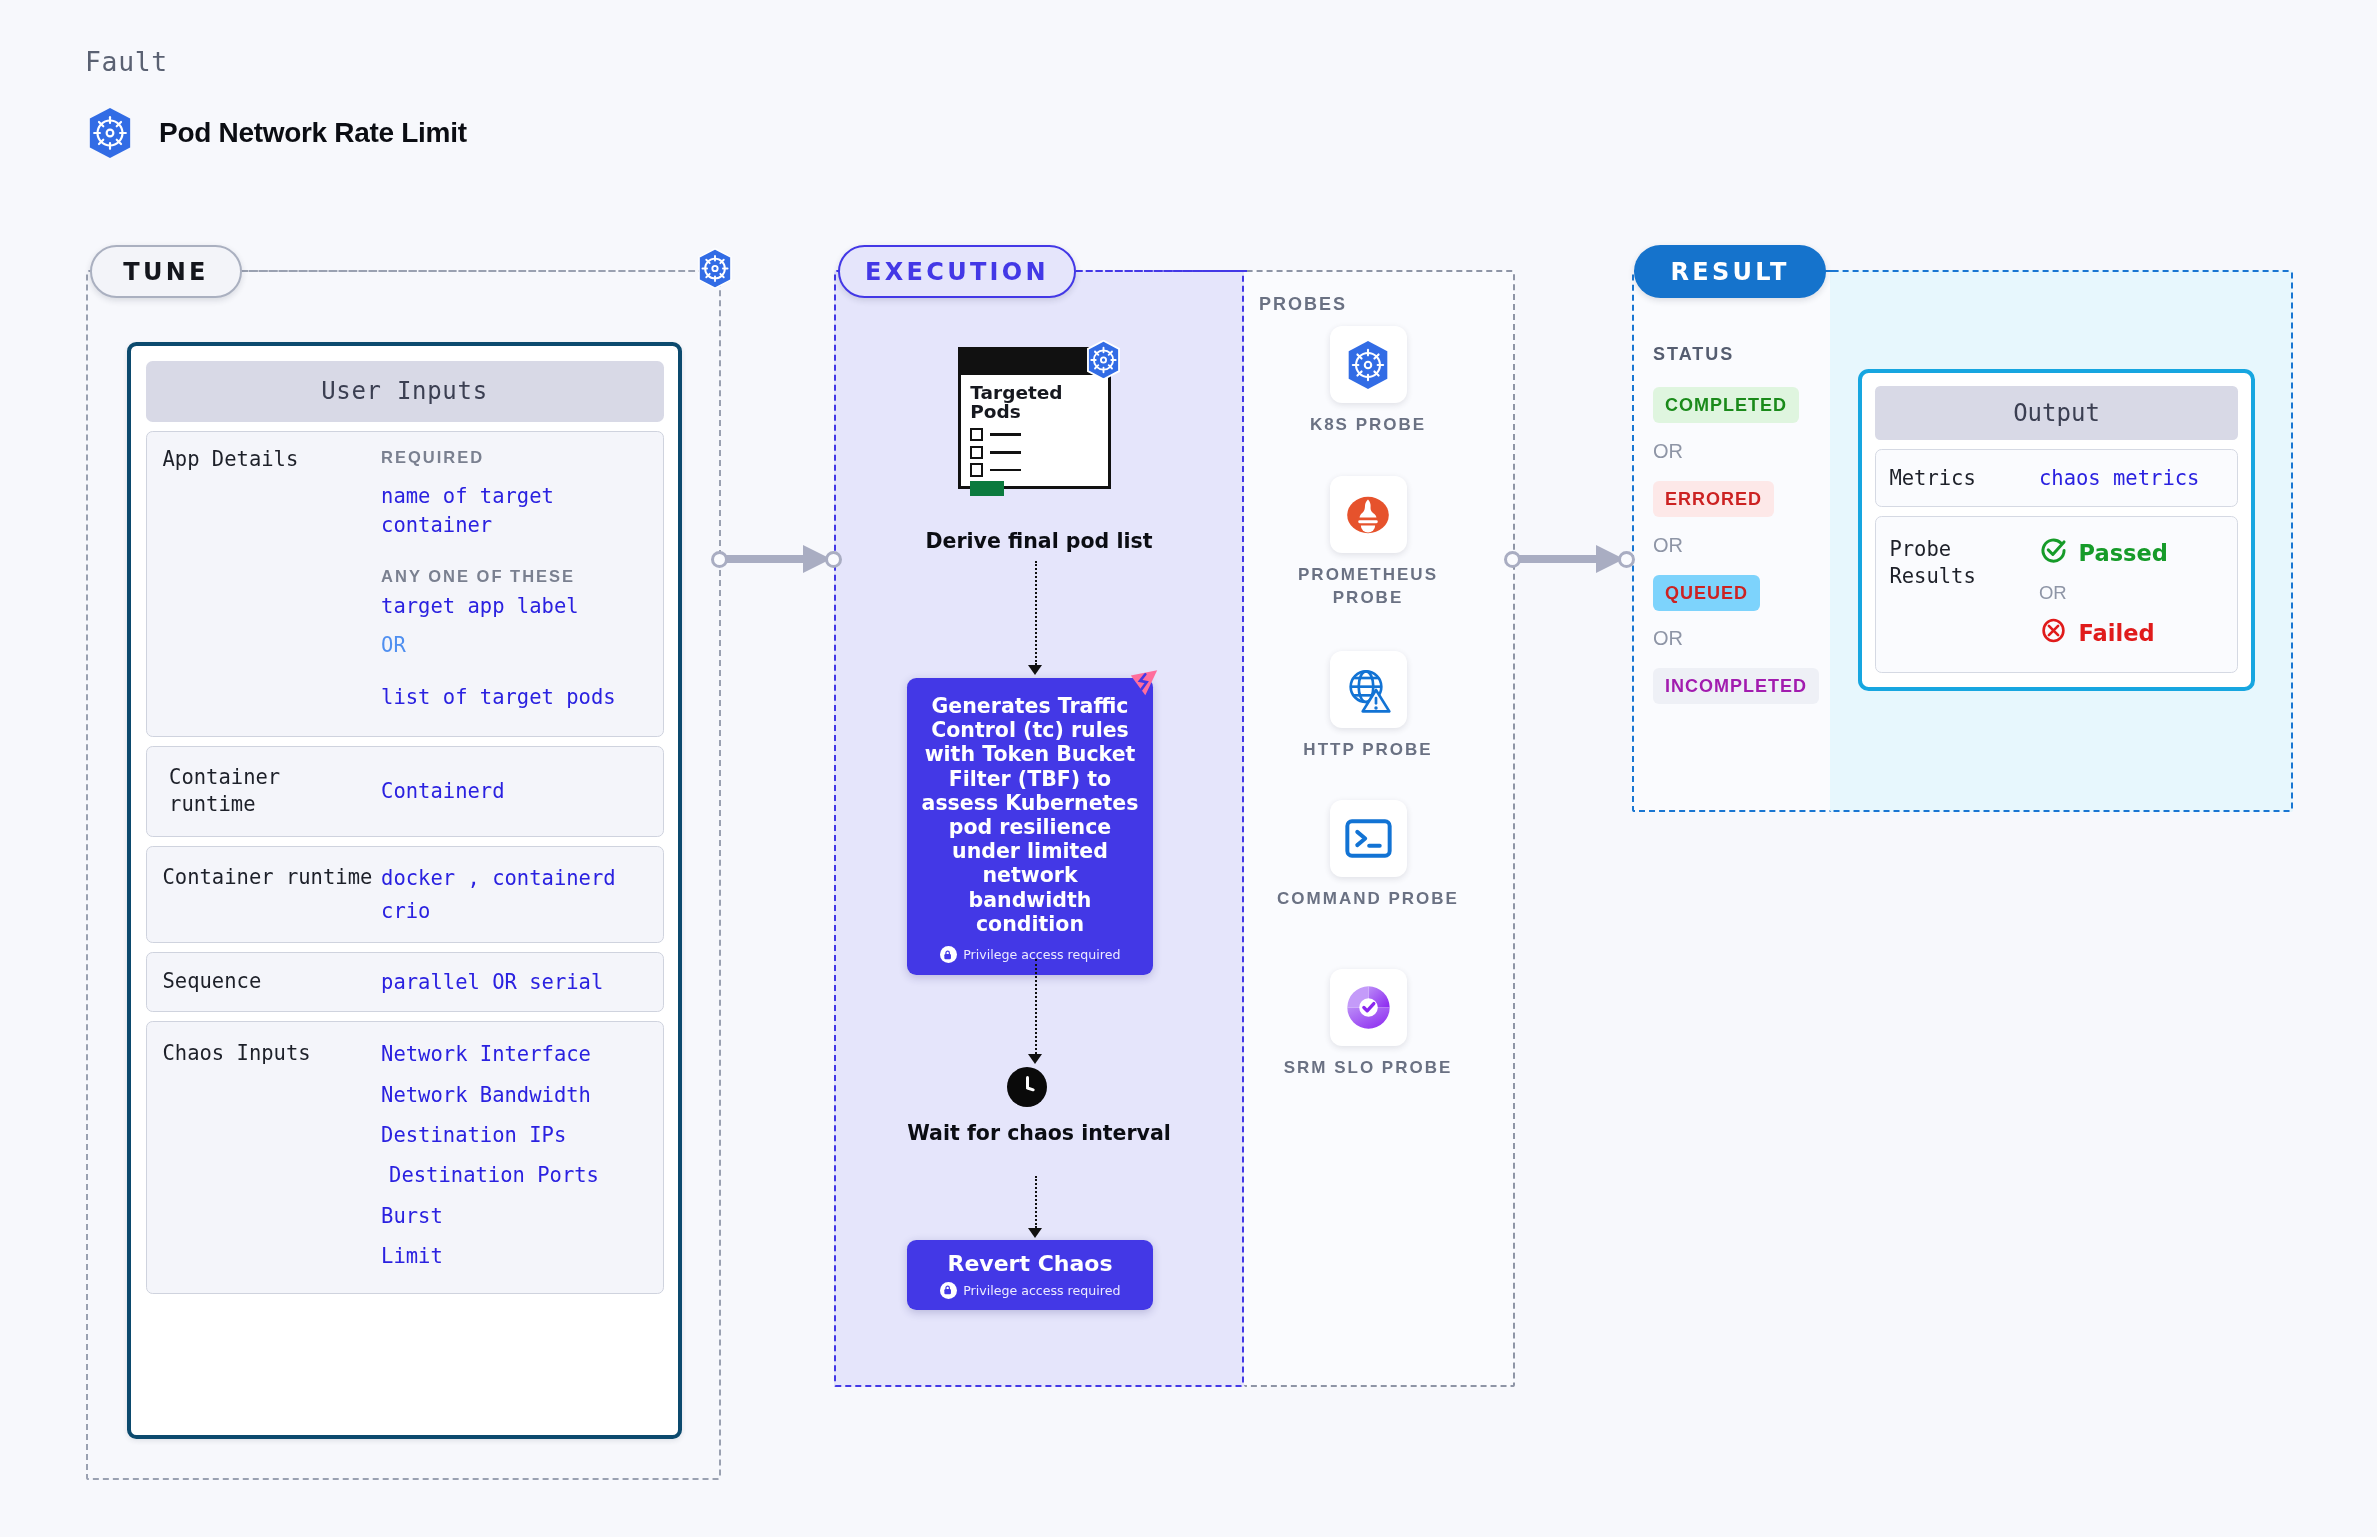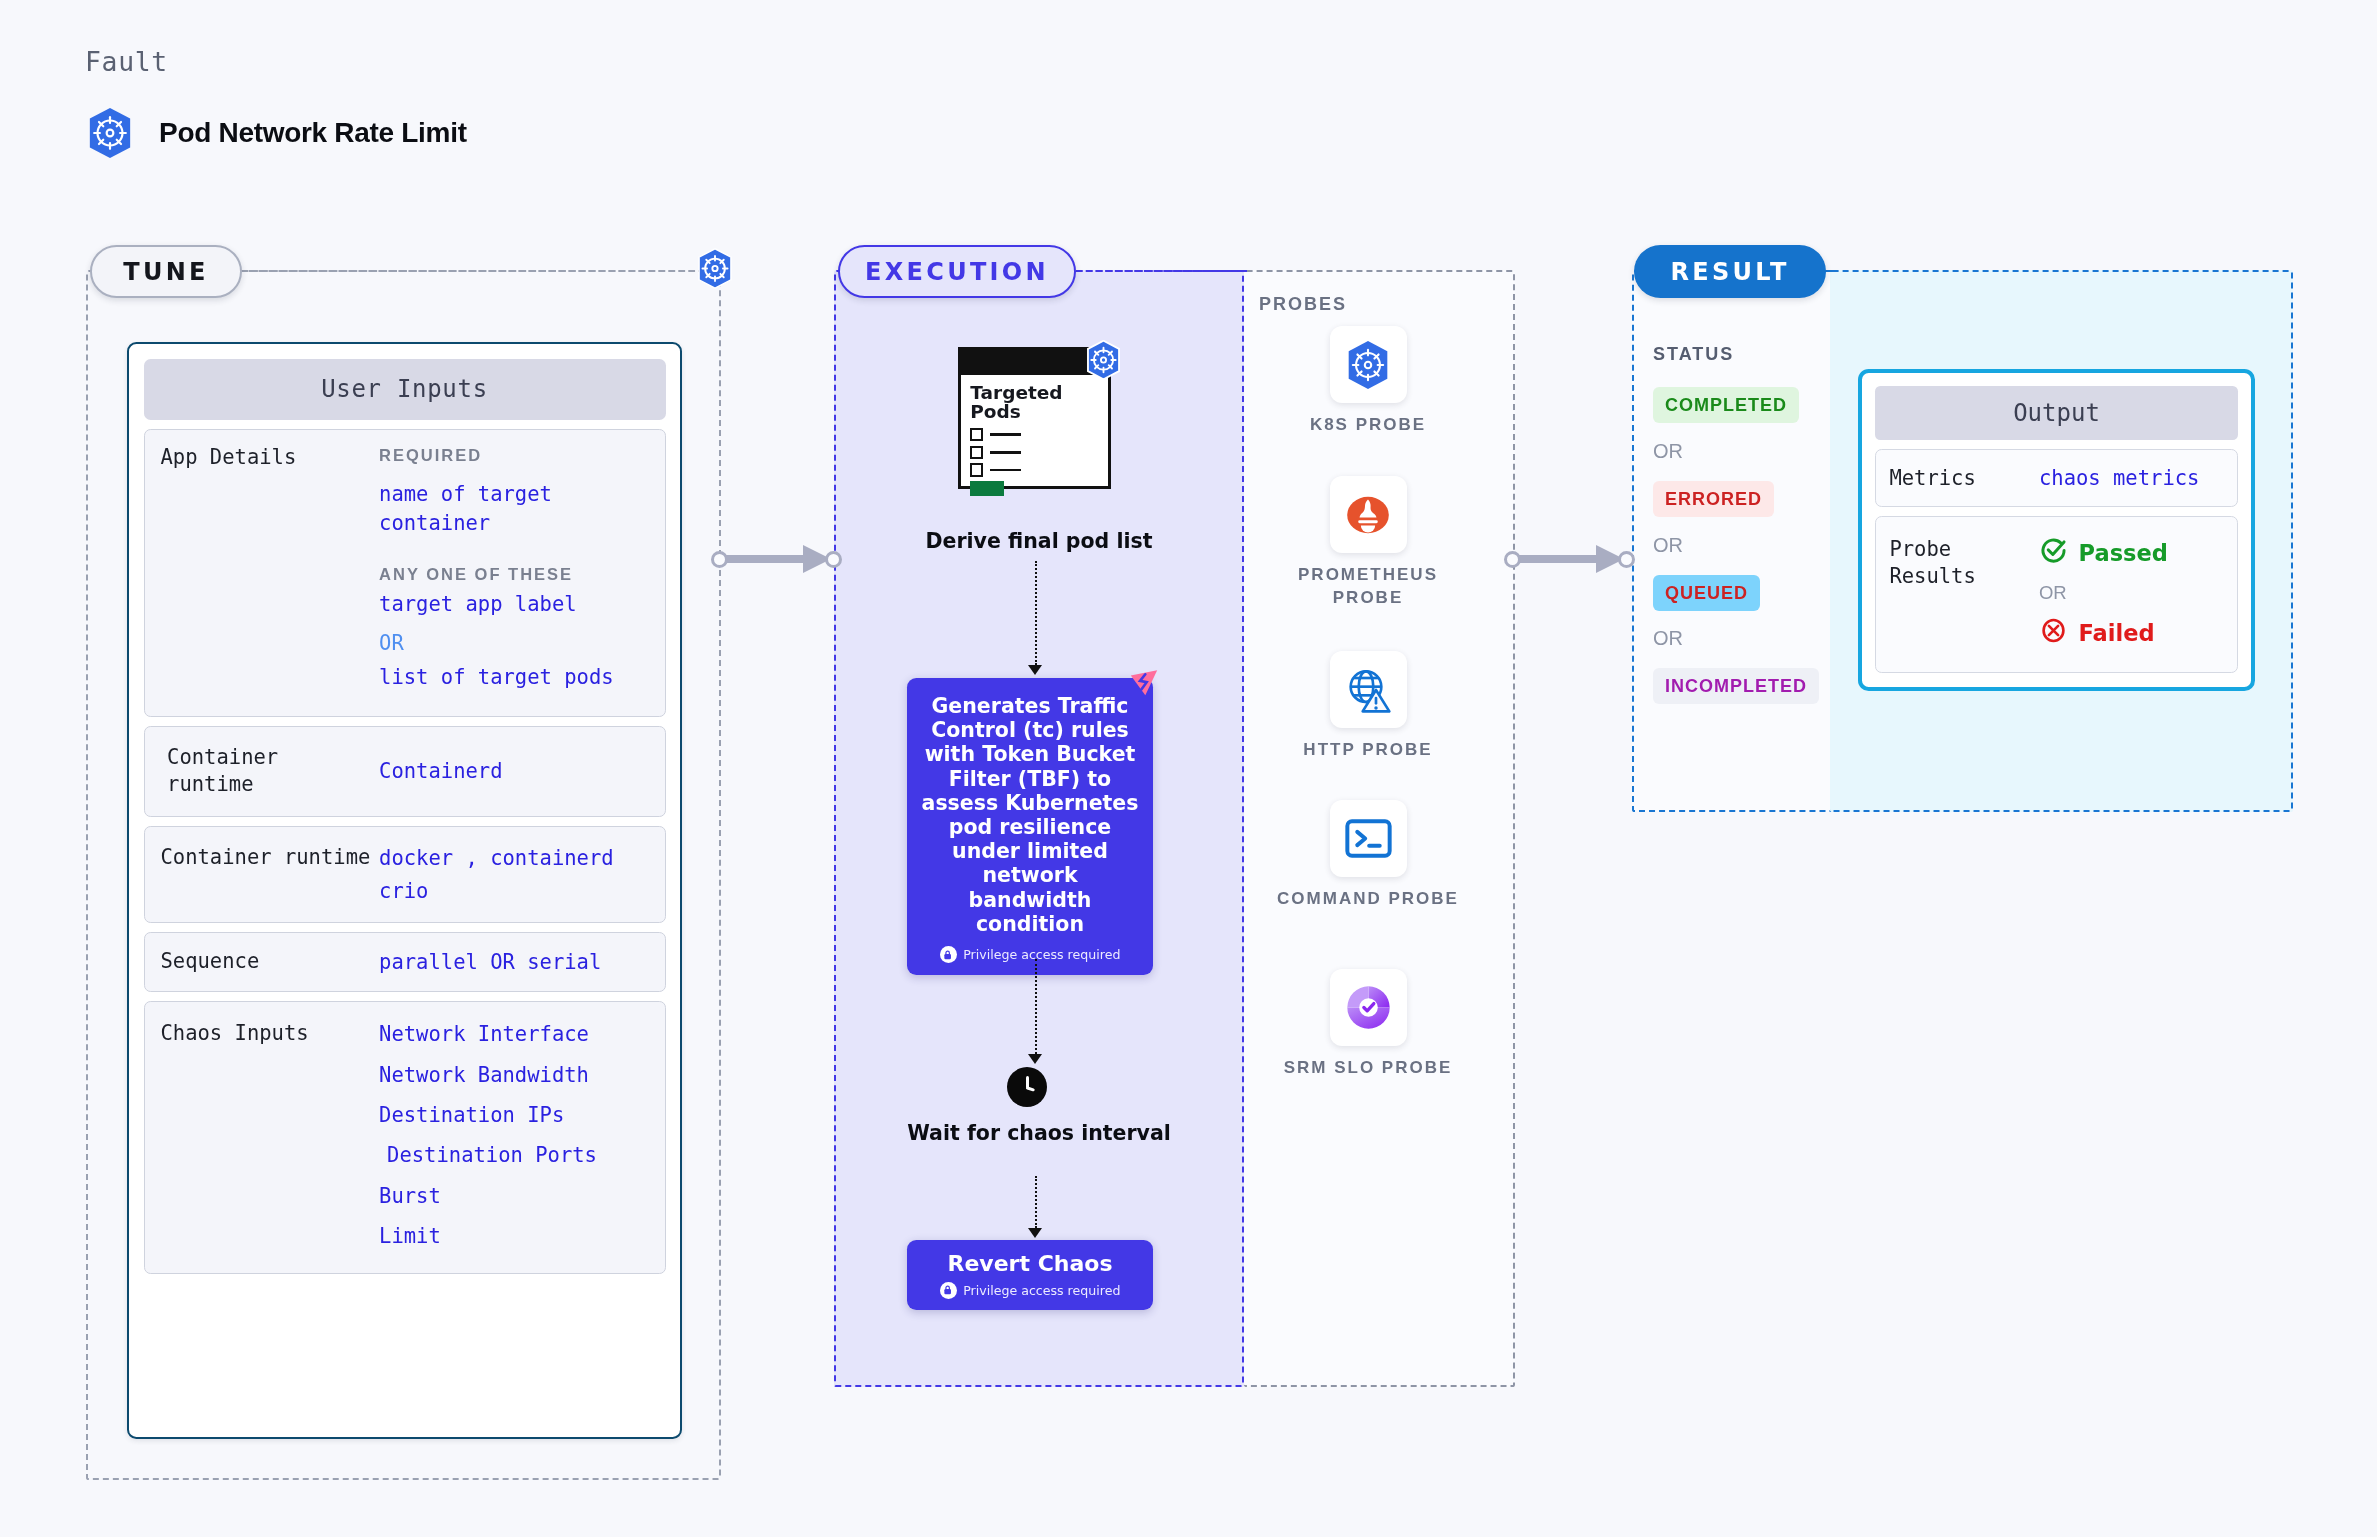--- a/index.html
+++ b/index.html
@@ -58,21 +58,21 @@
   
   .badge-dash {
     position: absolute; height: 0; border-top: 2.6px dashed #9aa1b1; z-index: 2;
   }
   .badge-dash.blue { border-top-color: #4338e6; }
 
   
   .card {
     position: absolute;
     background: #ffffff;
-    border: 2px solid #0c4a6e;
+    border: 4px solid #0c4a6e;
     border-radius: 9.3px;
     box-shadow: 0 2px 5.3px rgba(30,35,60,.10);
   }
   .card-tune { left: 127px; top: 342px; width: 555px; height: 1097px; padding: 14.5px; }
 
   .card-head {
     background: #d8d9e6; border-radius: 6.6px;
     height: 61px; display: flex; align-items: center; justify-content: center;
     font-family: "DejaVu Sans Mono", monospace;
     font-size: 24px; color: #3b3f52; letter-spacing: 0.7px;
@@ -309,21 +309,21 @@
 
     <div class="row" style="padding-bottom:20px;">
       <div class="row-label">App Details</div>
       <div class="row-vals">
         <span class="v-sub">REQUIRED</span>
         <span class="v-blue" style="margin-top:13.2px;">name of target container</span>
         <div class="v-gap"></div>
         <span class="v-sub">ANY ONE OF THESE</span>
         <span class="v-blue">target app label</span>
         <span class="v-blue v-or" style="margin-top:10.6px;">OR</span>
-        <span class="v-blue" style="margin-top:6px;">list of target pods</span>
+        <span class="v-blue" style="margin-top:24px;">list of target pods</span>
       </div>
     </div>
 
     <div class="row" style="align-items:center; padding:17px 16px;">
       <div class="row-label" style="padding-left:6.6px;">Container runtime</div>
       <div class="row-vals">
         <span class="v-blue" style="margin:0;">Containerd</span>
       </div>
     </div>
 

